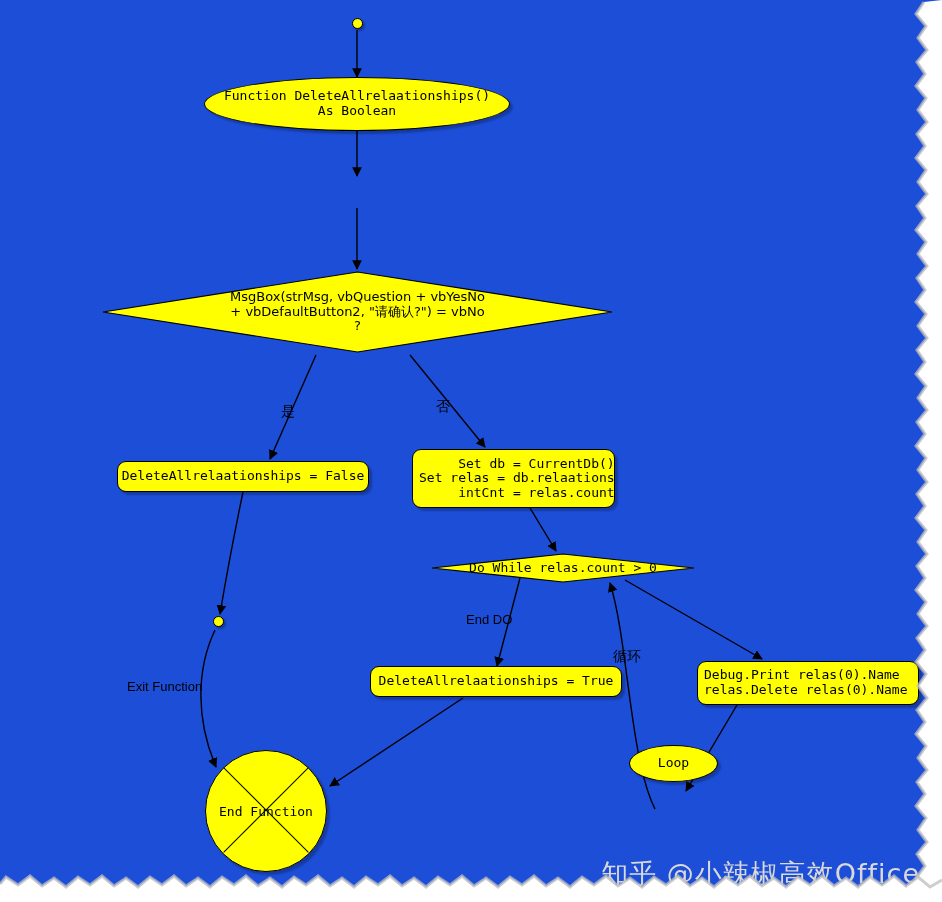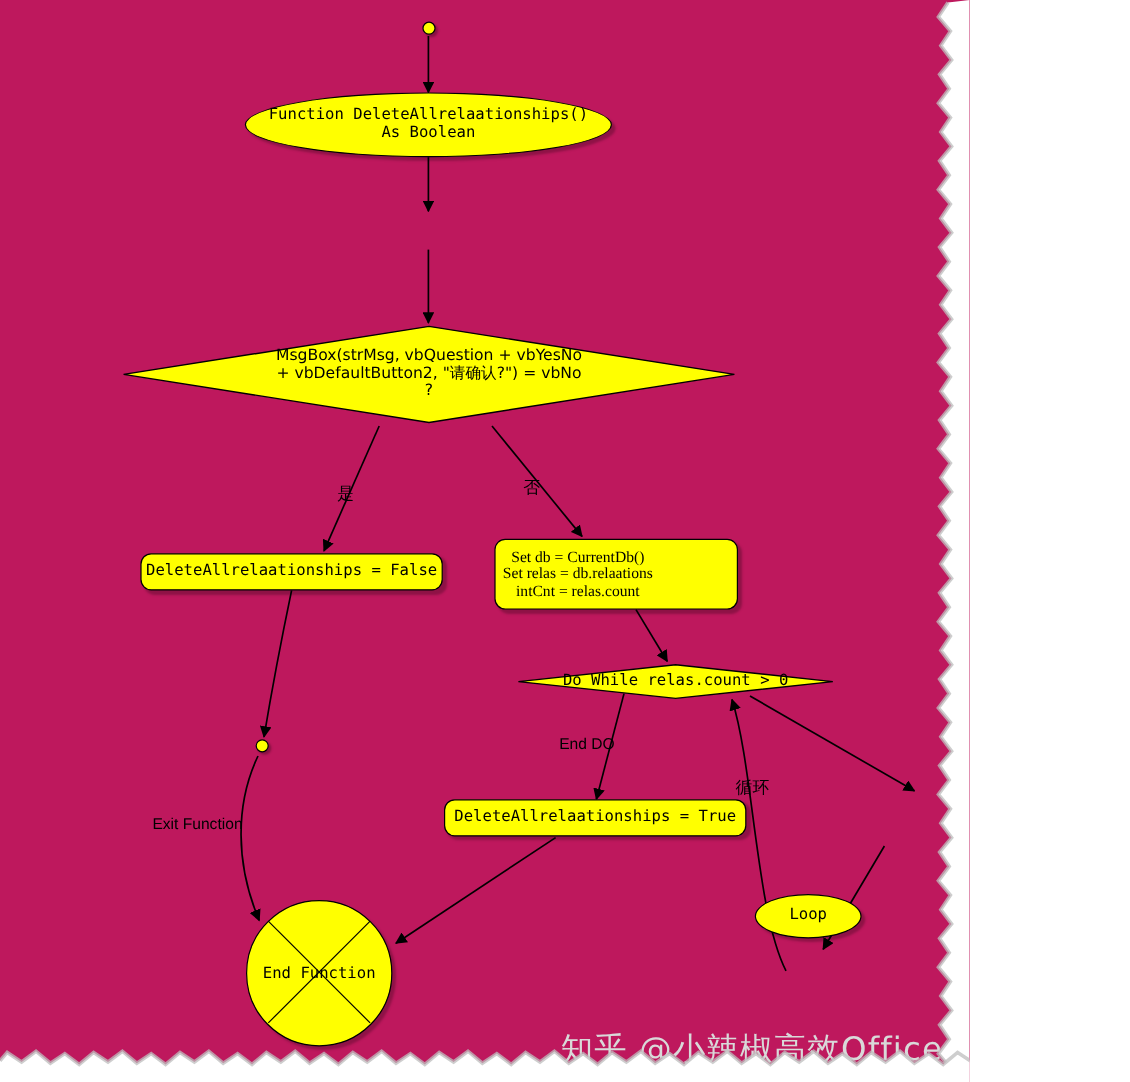--- a/index.html
+++ b/index.html
@@ -6,23 +6,23 @@
   html, body {
     margin: 0;
     padding: 0;
     background: #ffffff;
   }
   body {
     font-family: "DejaVu Sans Mono", "Liberation Mono", monospace;
   }
   #canvas {
     position: relative;
-    width: 808px;
+    width: 942px;
     height: 902px;
-    background: #be185d;
+    background: #1d4ed8;
     overflow: hidden;
   }
   
   .torn-right {
     position: absolute;
     top: 0;
     right: 0;
     width: 30px;
     height: 902px;
     pointer-events: none;
@@ -217,41 +217,45 @@
 ?</div>
   </div>
 
   <div class="edge-label cjk" style="left:281px; top:403px;">是</div>
   <div class="edge-label cjk" style="left:436px; top:398px;">否</div>
 
   <div class="node n-process" style="left:117px; top:461px; width:252px; height:31px;">
     <span>DeleteAllrelaationships = False</span>
   </div>
 
-  <div class="node n-process" style="left:412px; top:449px; width:203px; height:59px; justify-content:flex-start; text-align:center;font-family:Liberation Serif, serif;">
+  <div class="node n-process" style="left:412px; top:449px; width:203px; height:59px; justify-content:flex-start; text-align:right;">
     <span>Set db = CurrentDb()
 Set relas = db.relaations
 intCnt = relas.count</span>
   </div>
 
   <div class="n-decision-wrap" style="left:430px; top:553px; width:266px; height:30px;">
     <svg width="266" height="30" viewBox="0 0 266 30" xmlns="http://www.w3.org/2000/svg">
       <polygon points="133,1 264,15 133,29 2,15" fill="#ffff00" stroke="#000000" stroke-width="1.2"></polygon>
     </svg>
     <div class="n-decision-label">Do While relas.count &gt; 0</div>
   </div>
 
   <div class="edge-label" style="left:466px; top:612px;">End DO</div>
   <div class="edge-label cjk" style="left:613px; top:648px;">循环</div>
   <div class="edge-label" style="left:127px; top:679px;">Exit Function</div>
 
   <div class="node n-process" style="left:370px; top:666px; width:252px; height:31px;">
     <span>DeleteAllrelaationships = True</span>
   </div>
 
+  <div class="node n-process" style="left:697px; top:661px; width:222px; height:44px; justify-content:flex-start; text-align:left;">
+    <span>Debug.Print relas(0).Name
+relas.Delete relas(0).Name</span>
+  </div>
 
   <div class="n-connector" style="left:213px; top:616px;"></div>
 
   <div class="node n-terminal" style="left:629px; top:745px; width:89px; height:37px;">
     <span>Loop</span>
   </div>
 
   <div class="n-end-circle" style="left:205px; top:750px;">
     <span class="x-line a"></span>
     <span class="x-line b"></span>

